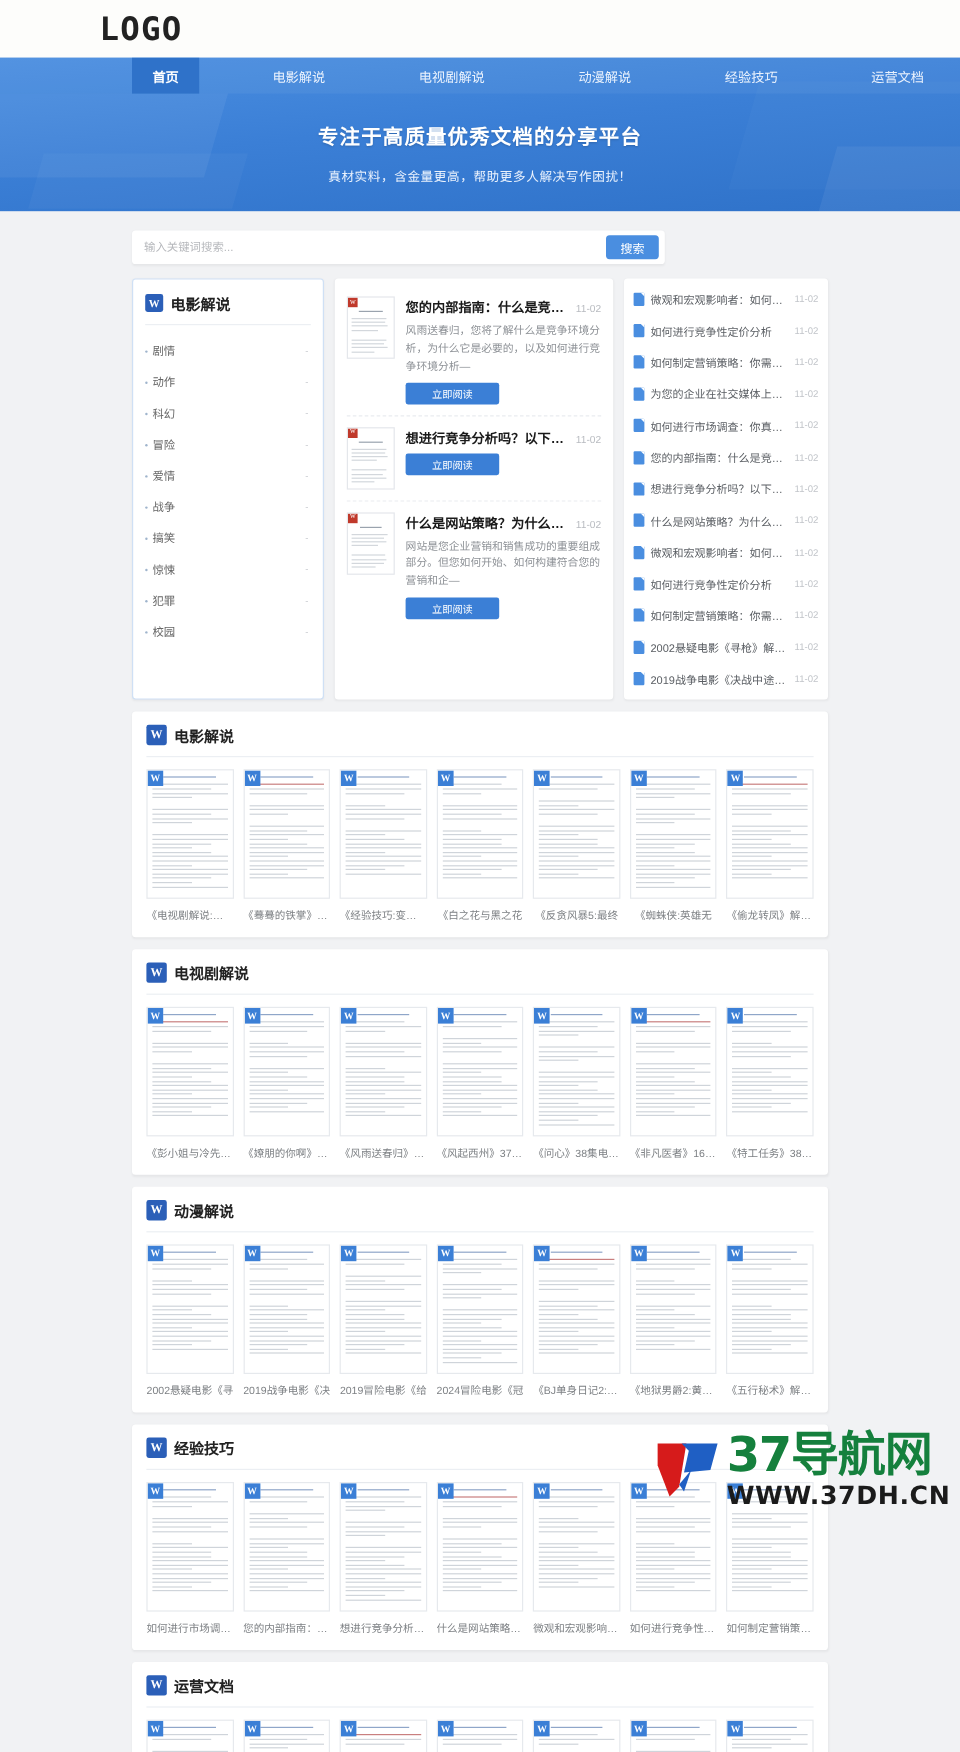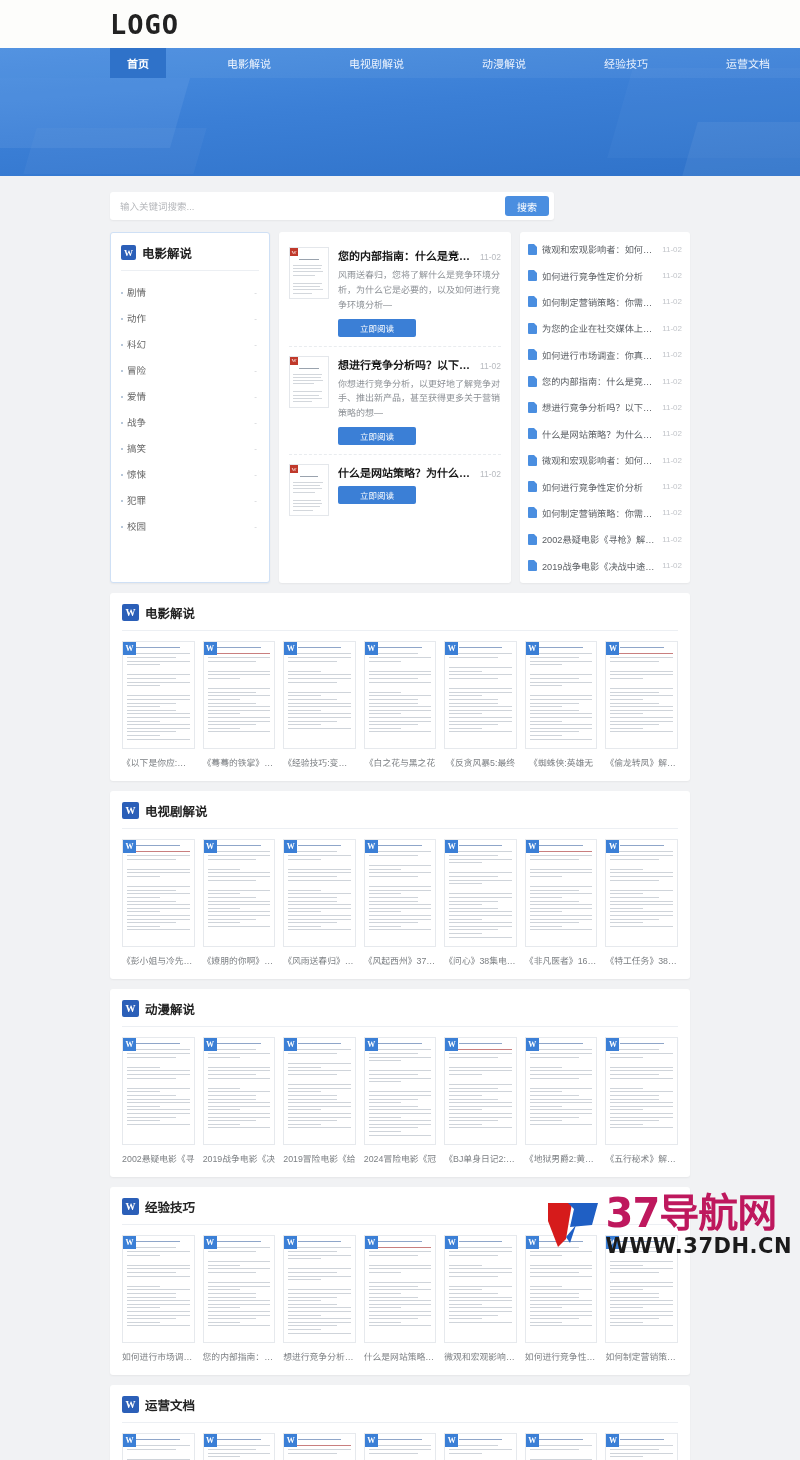--- a/index.html
+++ b/index.html
@@ -12,21 +12,21 @@
     -webkit-font-smoothing: antialiased;
   }
   .page { width: 800px; position: relative; overflow: hidden; }
 
   
   .topbar {
     background: #fdfdfb;
     height: 48px;
     display: flex;
     align-items: center;
-    padding-left: 110px;
+    padding-left: 83px;
   }
   .logo {
     font-family: "DejaVu Sans Mono", "Liberation Mono", monospace;
     font-weight: 700;
     font-size: 27px;
     letter-spacing: 1px;
     color: #222;
   }
 
   
@@ -392,21 +392,21 @@
     display: flex;
     align-items: center;
     gap: 4px;
     pointer-events: none;
   }
   .wm-mark { width: 56px; height: 52px; }
   .wm-text { line-height: 1; }
   .wm-big {
     font-size: 40px;
     font-weight: bold;
-    color: #be185d;
+    color: #15803d;
     letter-spacing: -1px;
     font-family: "DejaVu Sans", sans-serif;
   }
   .wm-small {
     font-size: 21px;
     font-weight: bold;
     color: #1b1b1b;
     letter-spacing: .5px;
     margin-top: 3px;
     font-family: "DejaVu Sans", sans-serif;
@@ -429,20 +429,24 @@
       <i style="left:690px;top:74px;width:150px;height:54px;"></i>
     </div>
     <div class="nav">
       <div class="nav-item active">首页</div>
       <div class="nav-item">电影解说</div>
       <div class="nav-item">电视剧解说</div>
       <div class="nav-item">动漫解说</div>
       <div class="nav-item">经验技巧</div>
       <div class="nav-item">运营文档</div>
     </div>
+    <div class="hero-text">
+      <div class="hero-title">专注于高质量优秀文档的分享平台</div>
+      <div class="hero-sub">真材实料，含金量更高，帮助更多人解决写作困扰！</div>
+    </div>
   </div>
 
   <div class="search-wrap">
     <div class="search-bar">
       <input class="search-input" type="text" placeholder="输入关键词搜索..." style="">
       <button class="search-btn">搜索</button>
     </div>
   </div>
 
   <div class="main">
@@ -542,21 +546,20 @@
             <i style="width:58%"></i>
               <i style="height:3px;background:transparent"></i>
 
           </div>
         </div>
         <div class="art-body">
           <div class="art-head">
             <div class="art-title">想进行竞争分析吗？以下是你应该做的7</div>
             <div class="art-date">11-02</div>
           </div>
-          <div class="art-desc">你想进行竞争分析，以更好地了解竞争对手、推出新产品，甚至获得更多关于营销策略的想—</div>
           <button class="art-btn">立即阅读</button>
         </div>
       </div>
 
       <div class="art">
         <div class="art-thumb">
           <span class="badge">W</span>
           <div class="doclines">
             <i style="width:58%;margin:0 auto 5px auto;background:#9aa3ae;"></i>
             <i style="width:93%"></i>
@@ -570,20 +573,21 @@
             <i style="width:62%"></i>
               <i style="height:3px;background:transparent"></i>
 
           </div>
         </div>
         <div class="art-body">
           <div class="art-head">
             <div class="art-title">什么是网站策略？为什么你需要它以及</div>
             <div class="art-date">11-02</div>
           </div>
+          <div class="art-desc">网站是您企业营销和销售成功的重要组成部分。但您如何开始、如何构建符合您的营销和企—</div>
           <button class="art-btn">立即阅读</button>
         </div>
       </div>
 
     </div>
 
     <div class="panel rank-panel">
       <div class="rank-item">
           <span class="ficon"></span>
           <span class="rank-text">微观和宏观影响者：如何工作</span>
@@ -683,21 +687,21 @@
                 <i class=""></i>
                 <i class=""></i>
                 <i class="short"></i>
                 <i class=""></i>
                 <i class=""></i>
                 <i class="mid"></i>
                 <i class="short"></i>
                 <i class=""></i>
               </div>
             </div>
-            <div class="card-cap">《以下是你应:笔忠</div>
+            <div class="card-cap">《电视剧解说:笔忠</div>
           </div>
           <div class="card">
             <div class="card-thumb">
               <span class="wbadge">W</span>
               <div class="ml">
                 <i class="hd"></i>
                 <i class="red"></i>
                 <i class=""></i>
                 <i class="mid"></i>
                 <i class="gap"></i>

